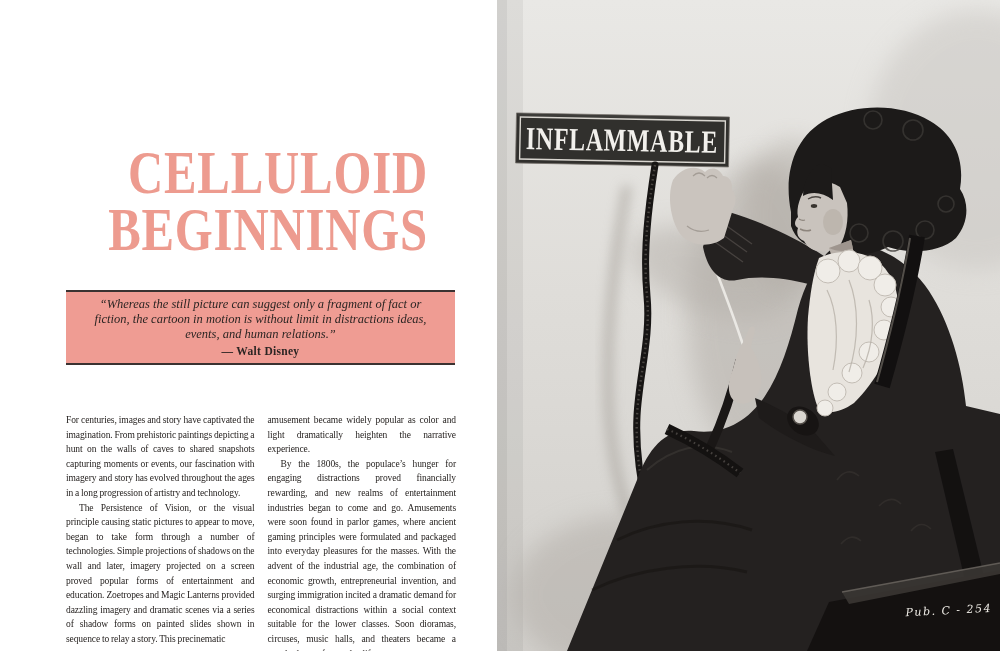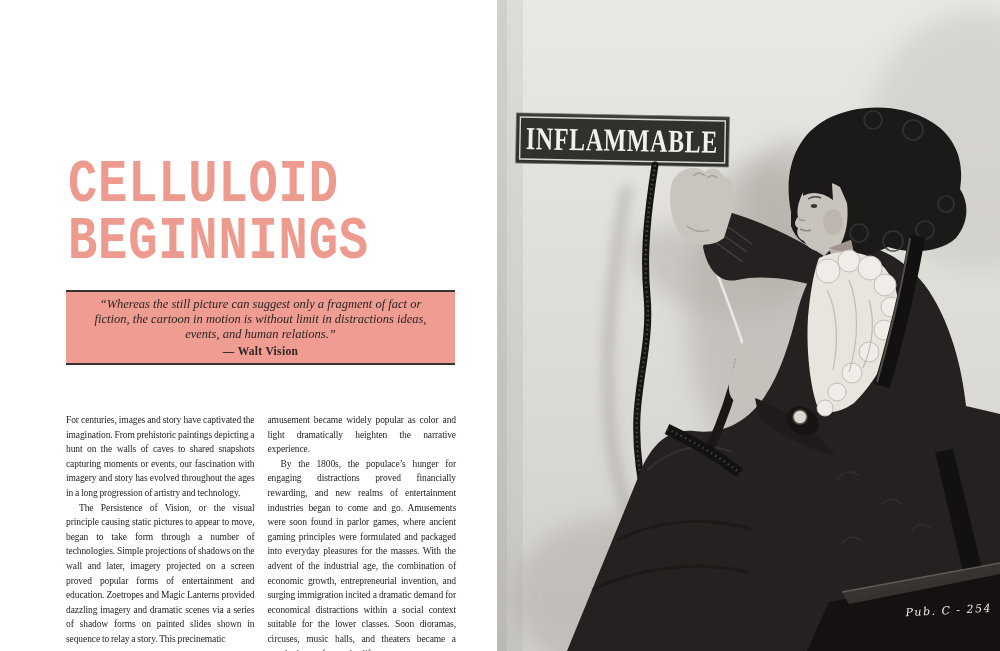--- a/index.html
+++ b/index.html
@@ -3,23 +3,23 @@
 <meta charset="utf-8">
 <style>
   html,body{margin:0;padding:0;background:#ffffff;}
   .spread{
     position:relative; width:1000px; height:651px; overflow:hidden;
     background:#ffffff; font-family:"Liberation Serif", serif;
   }
   
   .left-page{position:absolute;left:0;top:0;width:497px;height:651px;background:#ffffff;}
   .chapter-title{
-    position:absolute; top:156px; left:23px; width:450px; margin:0;
-    text-align:left; color:#ed9b8f;
-    font-family:Liberation Mono, monospace; font-weight:bold;
+    position:absolute; top:144px; left:23px; width:450px; margin:0;
+    text-align:right; color:#ed9b8f;
+    font-family:Liberation Serif, serif; font-weight:bold;
     font-size:61px; line-height:57px; letter-spacing:1px; font-stretch:condensed;
   }
   .title-line{display:block; transform:scaleX(.8);}
   .quote-box{
     position:absolute; left:66px; top:290px; width:389px; box-sizing:border-box;
     background:#ef9c93;
     border-top:2.5px solid #3a3231; border-bottom:2.5px solid #3a3231;
     padding:5px 16px 6px; text-align:center;
   }
   .quote-text{
@@ -53,21 +53,21 @@
 <div class="spread">
 
   <section class="left-page">
     <h1 class="chapter-title">
       <span class="title-line">CELLULOID</span>
       <span class="title-line">BEGINNINGS</span>
     </h1>
 
     <div class="quote-box">
       <p class="quote-text">“Whereas the still picture can suggest only a fragment of fact or fiction, the cartoon in motion is without limit in distractions ideas, events, and human relations.”</p>
-      <p class="quote-attr">— Walt Vision</p>
+      <p class="quote-attr">— Walt Disney</p>
     </div>
 
     <div class="columns">
       <div class="col">
         <p>For centuries, images and story have captivated the imagination. From prehistoric paintings depicting a hunt on the walls of caves to shared snapshots capturing moments or events, our fascination with imagery and story has evolved throughout the ages in a long progression of artistry and technology.</p>
         <p class="indent">The Persistence of Vision, or the visual principle causing static pictures to appear to move, began to take form through a number of technologies. Simple projections of shadows on the wall and later, imagery projected on a screen proved popular forms of entertainment and education. Zoetropes and Magic Lanterns provided dazzling imagery and dramatic scenes via a series of shadow forms on painted slides shown in sequence to relay a story. This precinematic</p>
       </div>
       <div class="col">
         <p>amusement became widely popular as color and light dramatically heighten the narrative experience.</p>
         <p class="indent">By the 1800s, the populace’s hunger for engaging distractions proved financially rewarding, and new realms of entertainment industries began to come and go. Amusements were soon found in parlor games, where ancient gaming principles were formulated and packaged into everyday pleasures for the masses. With the advent of the industrial age, the combination of economic growth, entrepreneurial invention, and surging immigration incited a dramatic demand for economical distractions within a social context suitable for the lower classes. Soon dioramas, circuses, music halls, and theaters became a standard part of everyday life.</p>

